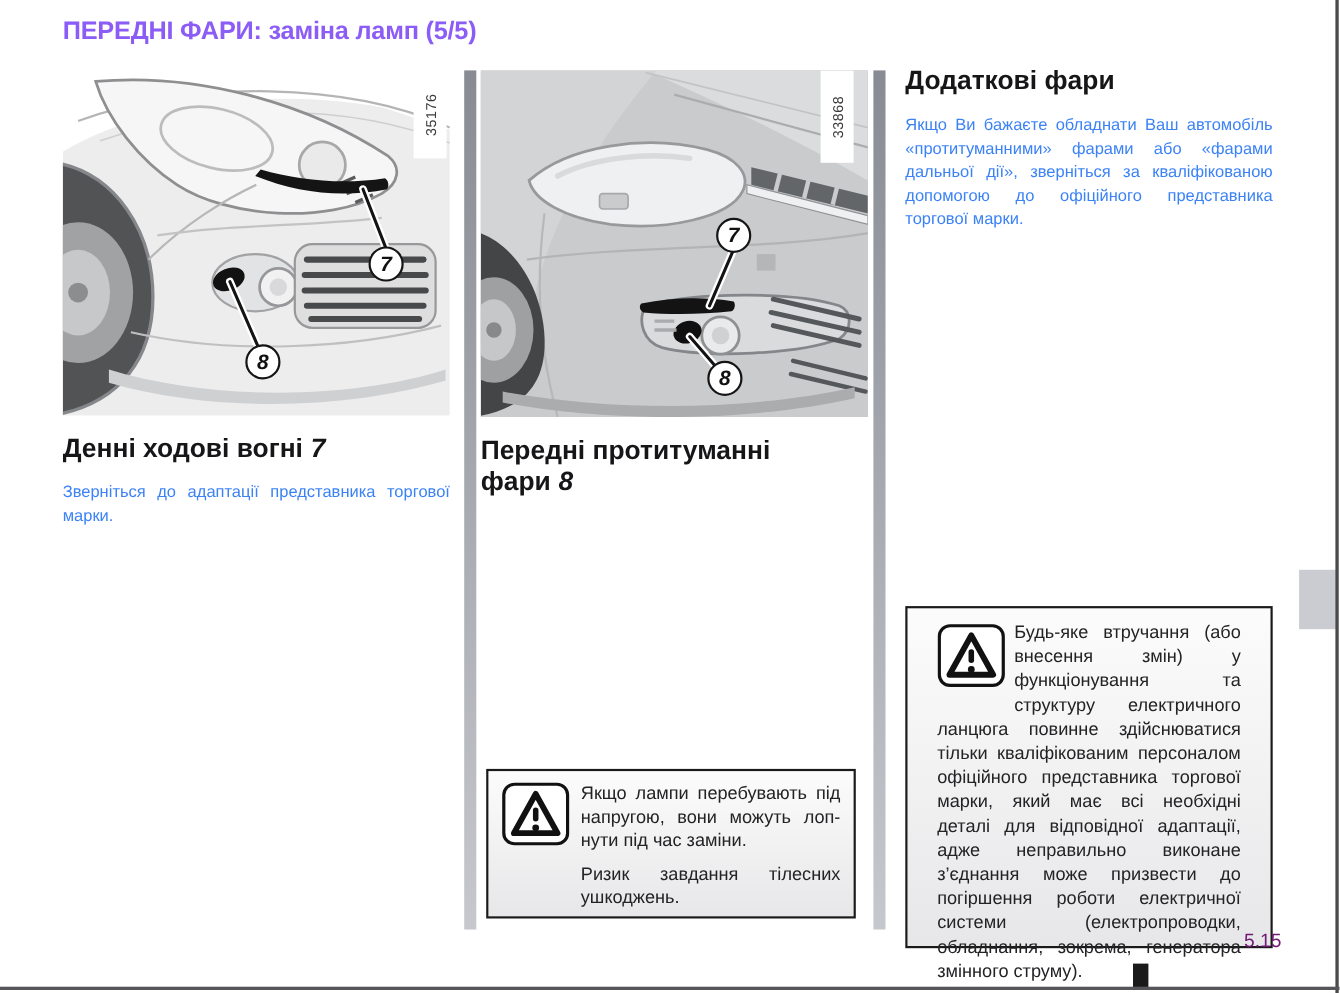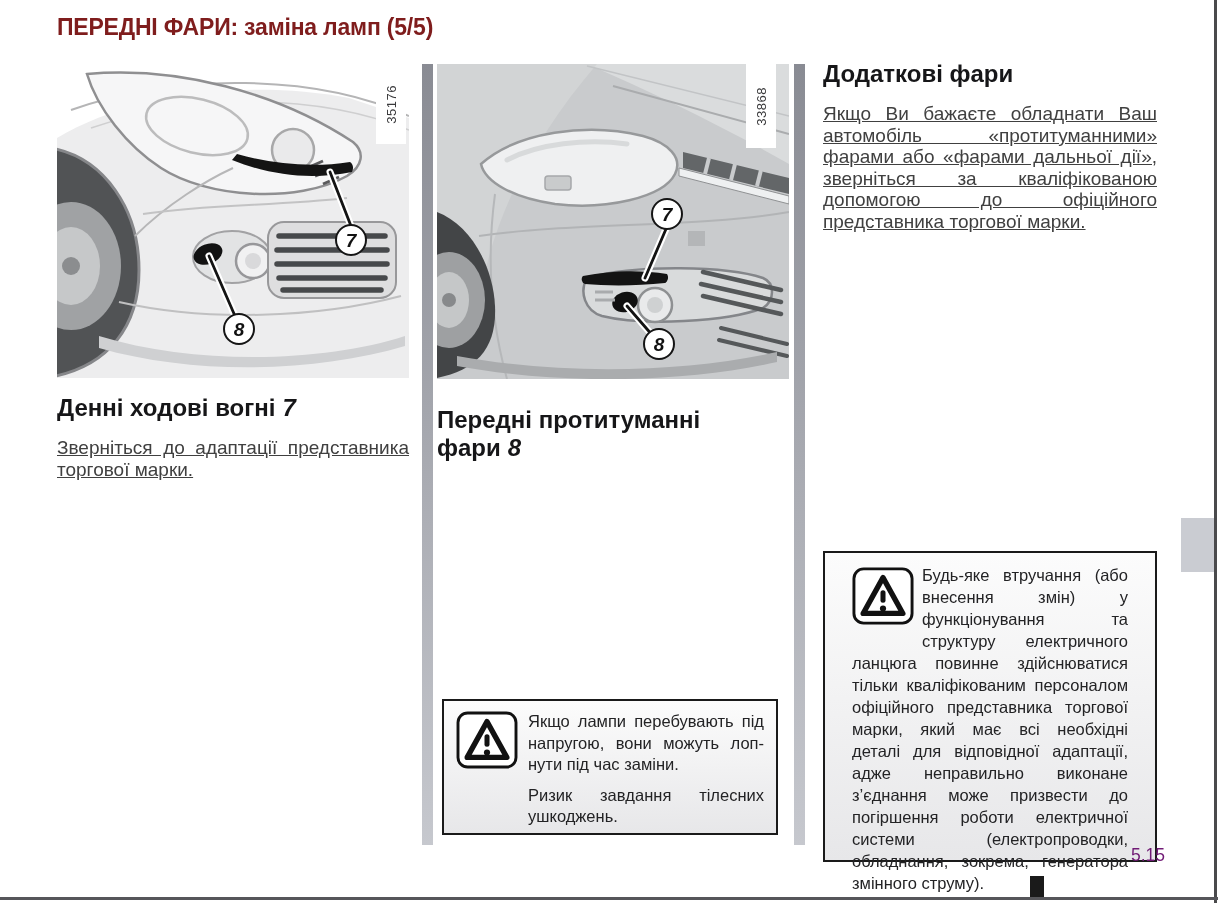--- a/index.html
+++ b/index.html
@@ -2,21 +2,21 @@
 <html><head>
 <meta charset="utf-8">
 <style>
   html,body{margin:0;padding:0;background:#fff;}
   .page{
     position:relative; width:1218px; height:903px; background:#ffffff;
     font-family:"Liberation Sans", sans-serif; color:#242426; overflow:hidden;
   }
   .title{
     position:absolute; left:57px; top:14px; margin:0;
-    font-size:23px; font-weight:bold; color:#7f1d1d; letter-spacing:-0.2px;
+    font-size:23px; font-weight:bold; color:#8b5cf6; letter-spacing:-0.2px;
   }
   
   .fig{position:absolute; overflow:hidden;}
   .fig1{left:57px; top:64px; width:352px; height:314px; background:#ffffff;}
   .fig2{left:437px; top:64px; width:352px; height:315px; background:#c9cbcd;}
   .fig svg{position:absolute; left:0; top:0; width:100%; height:100%;}
   .figcode{
     position:absolute; top:0; width:30px; height:80px; background:#ffffff;
     display:flex; align-items:center; justify-content:center;
   }
@@ -34,25 +34,25 @@
   
   .divider{
     position:absolute; top:64px; width:11px; height:781px;
     background:linear-gradient(#898b93, #c6c8ce);
   }
   .divider1{left:422px;}
   .divider2{left:794px;}
   
   .col{position:absolute;}
   .col1{left:57px; top:394px; width:352px;}
-  .col2{left:437px; top:406px; width:344px;}
+  .col2{left:437px; top:396px; width:344px;}
   .col3{left:823px; top:60px; width:334px;}
   .col h2{margin:0 0 15px 0; font-size:24px; font-weight:bold; color:#161618;}
   .col h2 .ref{font-style:italic; margin-left:7px;}
-  .col p{margin:0; font-size:19px; line-height:21.5px; text-align:justify; color:#404040;text-decoration:underline;}
+  .col p{margin:0; font-size:15px; line-height:21.5px; text-align:justify; color:#3b82f6;}
   
   .warnbox{
     position:absolute; box-sizing:border-box; border:2px solid #1a1a1a;
     background:linear-gradient(#fcfcfc, #e7e7e9);
   }
   .warn1{left:442px; top:699px; width:336px; height:136px; display:flex; padding:10px 12px; gap:10px;}
   .warn2{left:823px; top:531px; width:334px; height:311px; padding:11px 27px;margin-top:20px;}
   .warnicon{flex:none; width:62px; height:58px;}
   .warnicon svg{width:100%; height:100%;}
   .warn2 .warnicon{float:left; width:62px; height:60px; margin:2px 8px 9px 0;}

